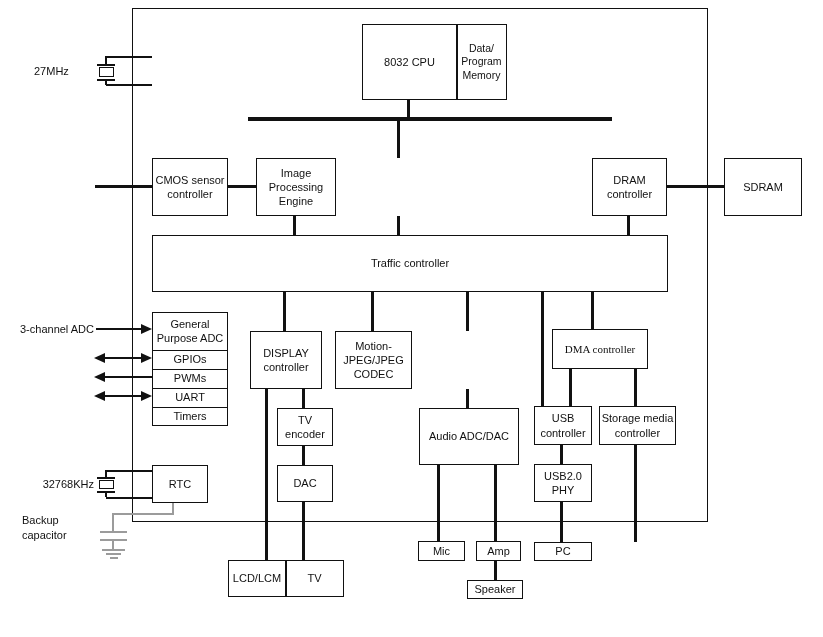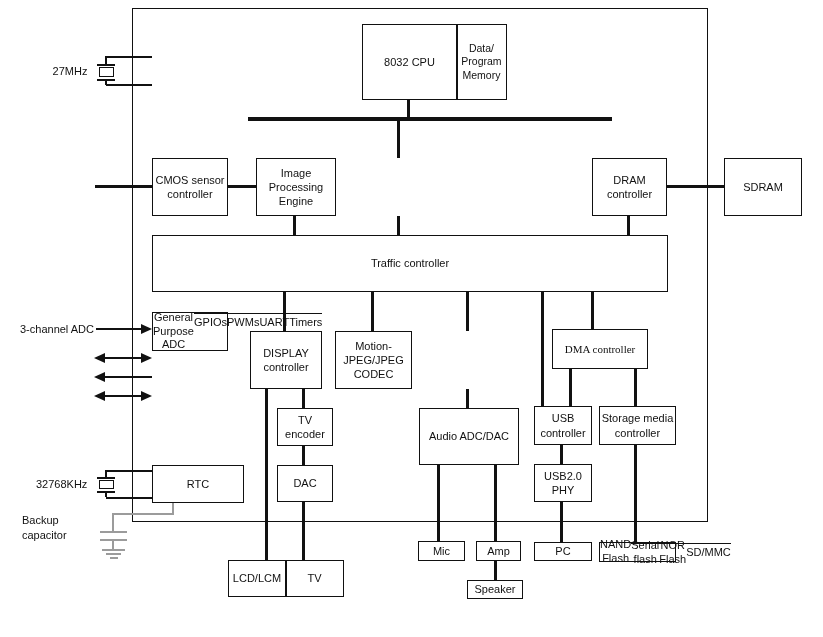--- a/index.html
+++ b/index.html
@@ -2,21 +2,21 @@
 <html><head>
 <meta charset="utf-8">
 <style>
   html,body{margin:0;padding:0;background:#fff;}
   .stage{position:relative;width:823px;height:637px;background:#fff;
          font-family:"Liberation Sans","DejaVu Sans",sans-serif;color:#111;overflow:hidden;}
   .box{position:absolute;border:1.5px solid #111;background:#fff;box-sizing:border-box;
        display:flex;align-items:center;justify-content:center;text-align:center;
        font-size:11px;line-height:1.3;white-space:pre-line;}
   .stack{position:absolute;border:1.5px solid #111;background:#fff;box-sizing:border-box;
-         display:flex;flex-direction:row;}
+         display:flex;flex-direction:column;}
   .stack .row{display:flex;align-items:center;justify-content:center;text-align:center;
               font-size:11px;line-height:1.25;white-space:pre-line;box-sizing:border-box;}
   .stack .row + .row{border-top:1.5px solid #111;}
   .boundary{position:absolute;border:1.5px solid #111;box-sizing:border-box;background:transparent;}
   .h,.v{position:absolute;background:#111;}
   .h{height:3px;} .v{width:3px;}
   .h2{height:2px;} .v2{width:2px;}
   .bus{height:4px;}
   .gray{background:#9b9b9b;}
   .ahr{position:absolute;width:0;height:0;border-top:5px solid transparent;
@@ -89,32 +89,32 @@
 
   <div class="crys" style="left:97px;top:56px;width:55px;height:29px;">
     <div class="p" style="left:9px;top:0;width:46px;height:1.5px;"></div>
     <div class="p" style="left:8px;top:0;width:1.5px;height:9px;"></div>
     <div class="p" style="left:0;top:8px;width:18px;height:1.5px;"></div>
     <div class="body" style="left:2px;top:11px;width:15px;height:10px;"></div>
     <div class="p" style="left:0;top:23px;width:18px;height:1.5px;"></div>
     <div class="p" style="left:8px;top:23px;width:1.5px;height:6px;"></div>
     <div class="p" style="left:9px;top:28px;width:46px;height:1.5px;"></div>
   </div>
-  <div class="lbl" style="left:48px;top:64px;width:44px;text-align:center;">27MHz</div>
+  <div class="lbl" style="left:34px;top:64px;width:44px;text-align:left;">27MHz</div>
 
   <div class="crys" style="left:97px;top:470px;width:55px;height:28px;">
     <div class="p" style="left:9px;top:0;width:46px;height:1.5px;"></div>
     <div class="p" style="left:8px;top:0;width:1.5px;height:8px;"></div>
     <div class="p" style="left:0;top:7px;width:18px;height:1.5px;"></div>
     <div class="body" style="left:2px;top:10px;width:15px;height:9px;"></div>
     <div class="p" style="left:0;top:21px;width:18px;height:1.5px;"></div>
     <div class="p" style="left:8px;top:21px;width:1.5px;height:6px;"></div>
     <div class="p" style="left:9px;top:27px;width:46px;height:1.5px;"></div>
   </div>
-  <div class="lbl" style="left:36px;top:477px;width:58px;">32768KHz</div>
+  <div class="lbl" style="left:36px;top:477px;width:58px;text-align:right;">32768KHz</div>
 
   <div class="grp">
     <div class="v v2 gray" style="left:172px;top:503px;height:12px;"></div>
     <div class="h h2 gray" style="left:112px;top:513px;width:62px;"></div>
     <div class="v v2 gray" style="left:112px;top:513px;height:18px;"></div>
     <div class="h h2 gray" style="left:100px;top:531px;width:27px;"></div>
     <div class="h h2 gray" style="left:100px;top:539px;width:27px;"></div>
     <div class="v v2 gray" style="left:112px;top:541px;height:8px;"></div>
     <div class="h h2 gray" style="left:102px;top:549px;width:23px;"></div>
     <div class="h h2 gray" style="left:106px;top:553px;width:15px;"></div>
@@ -163,33 +163,27 @@
   <div class="box" style="left:277px;top:408px;width:56px;height:38px;">TV
 encoder</div>
   <div class="box" style="left:277px;top:465px;width:56px;height:37px;">DAC</div>
   <div class="box" style="left:419px;top:408px;width:100px;height:57px;">Audio ADC/DAC</div>
   <div class="box" style="left:534px;top:406px;width:58px;height:39px;">USB
 controller</div>
   <div class="box" style="left:599px;top:406px;width:77px;height:39px;">Storage media
 controller</div>
   <div class="box" style="left:534px;top:464px;width:58px;height:38px;">USB2.0
 PHY</div>
-  <div class="box" style="left:152px;top:465px;width:92px;height:38px;">RTC</div>
+  <div class="box" style="left:152px;top:465px;width:56px;height:38px;">RTC</div>
 
   <div class="box" style="left:228px;top:560px;width:116px;height:37px;padding:12px;">
     <div class="cell" style="left:0;width:56px;">LCD/LCM</div>
     <div class="divider" style="left:56px;"></div>
     <div class="cell" style="left:57px;right:0;">TV</div>
   </div>
 
   <div class="box" style="left:418px;top:541px;width:47px;height:20px;">Mic</div>
   <div class="box" style="left:476px;top:541px;width:45px;height:20px;">Amp</div>
   <div class="box" style="left:467px;top:580px;width:56px;height:19px;">Speaker</div>
   <div class="box" style="left:534px;top:542px;width:58px;height:19px;">PC</div>
 
-  <div class="stack" style="left:599px;top:542px;width:77px;">
-    <div class="row" style="height:18px;">NAND Flash</div>
-    <div class="row" style="height:18px;">Serial flash</div>
-    <div class="row" style="height:18px;">NOR Flash</div>
-    <div class="row" style="height:18px;">SD/MMC</div>
-  </div>
 
 </div>
 
 </body></html>

